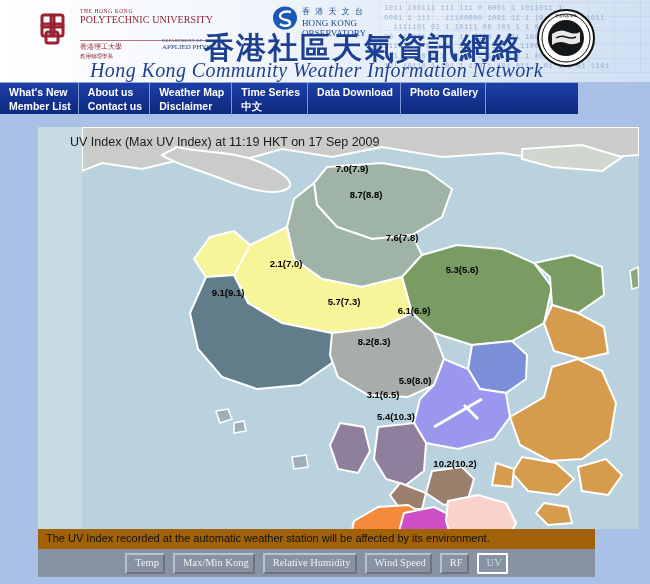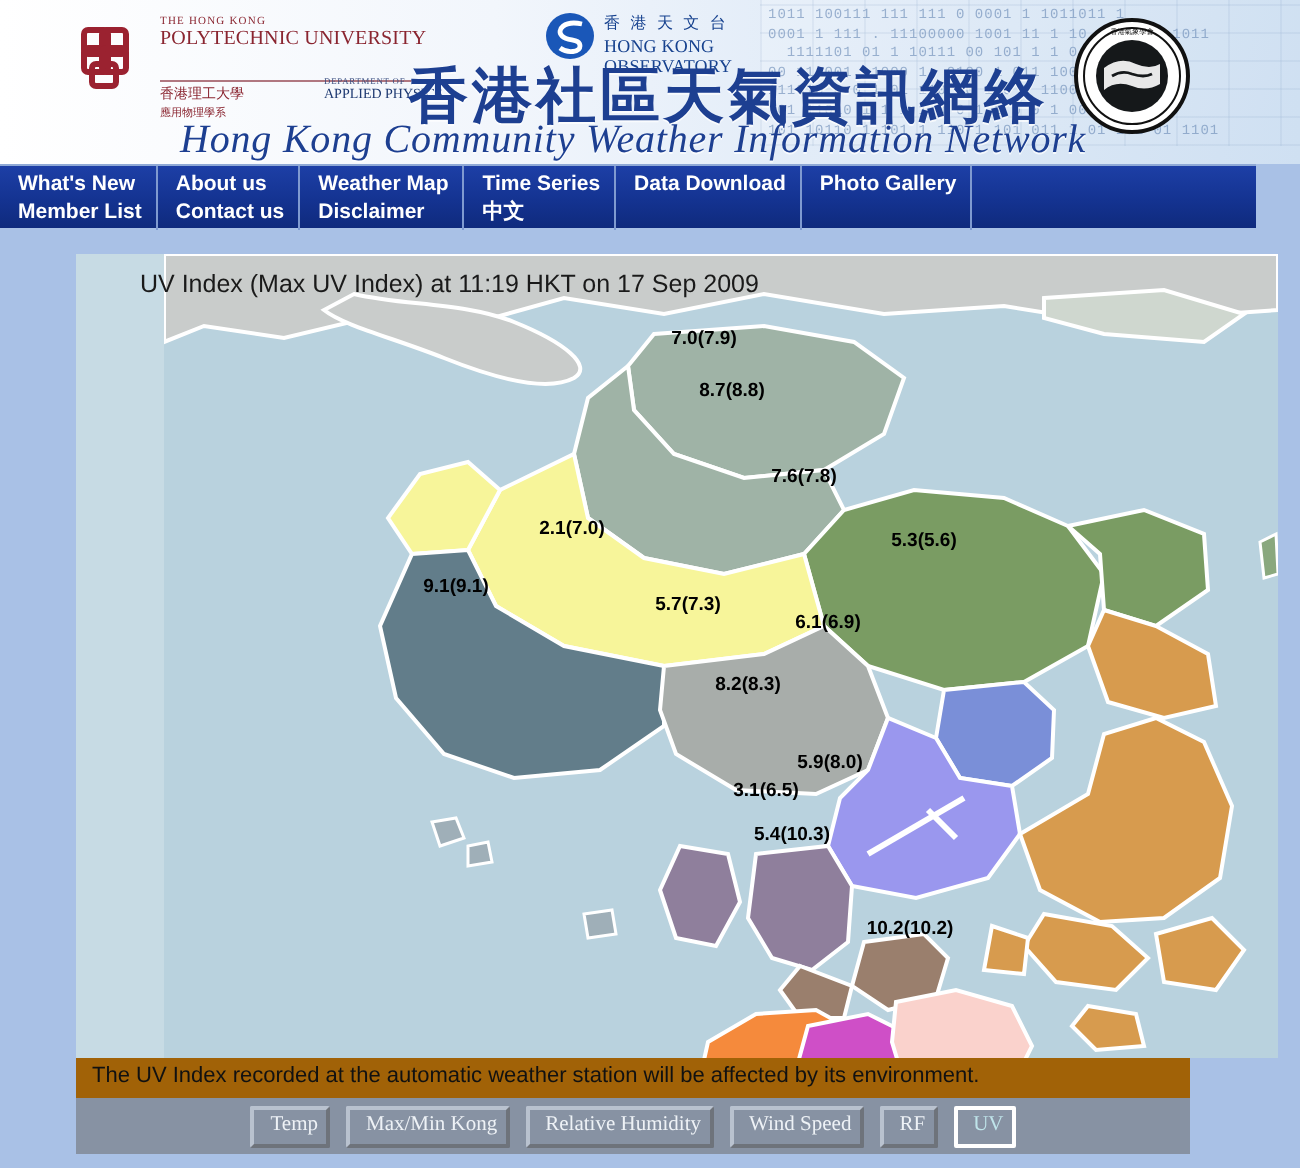--- a/index.html
+++ b/index.html
@@ -70,21 +70,21 @@
     font-family:"Liberation Serif", serif;
     font-style:italic;letter-spacing:.4px;
     text-shadow:0 1px 0 rgba(255,255,255,.7);
   }
 
   
   .seal{position:absolute;left:536px;top:8px;width:60px;height:60px;}
 
   
   .nav{
-    position:absolute;left:0;top:82px;width:628px;height:32px;
+    position:absolute;left:0;top:82px;width:578px;height:32px;
     background:linear-gradient(180deg,#1d3fa6 0%,#143391 55%,#0f2a7d 100%);
     border-top:1px solid #8fa9d6;
     box-sizing:border-box;
   }
   .nav-col{
     float:left;height:32px;box-sizing:border-box;
     border-right:1px solid #7f9ad0;
     padding:2px 7px 0 9px;
   }
   .nav a{

